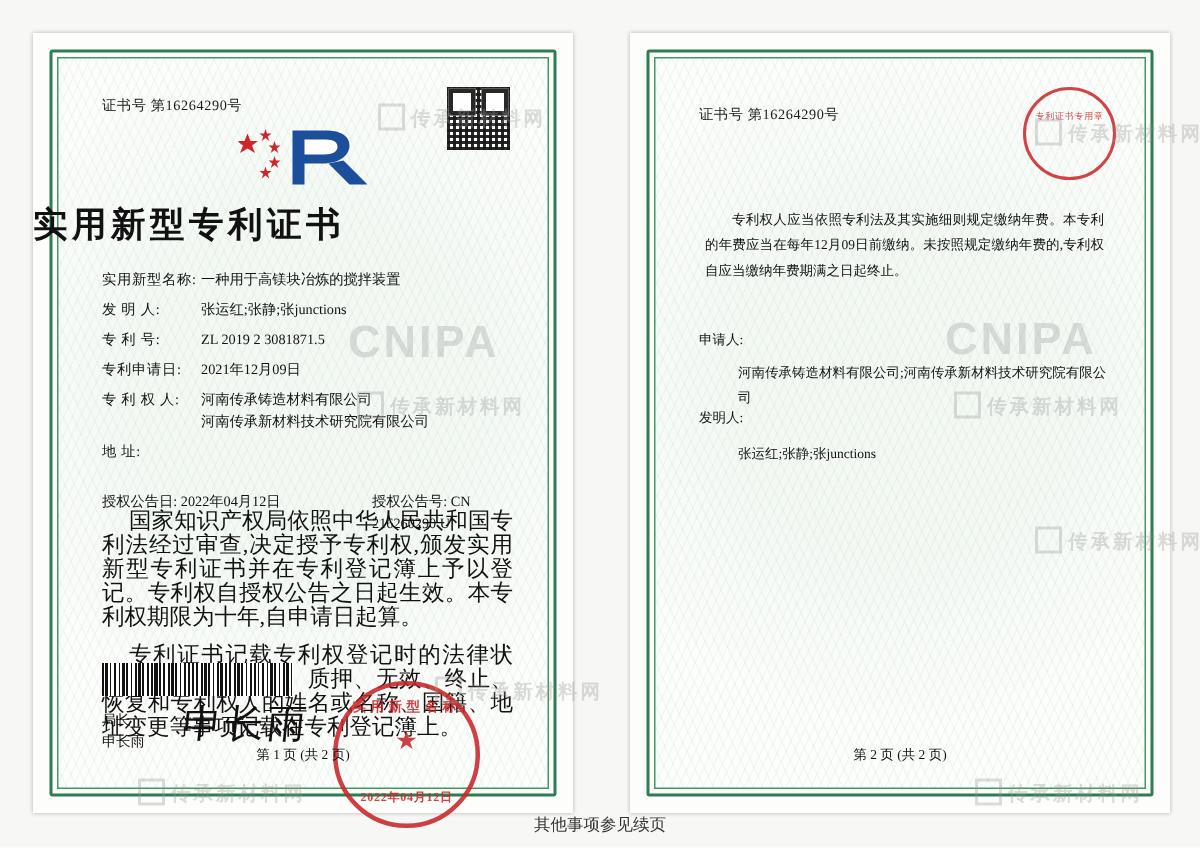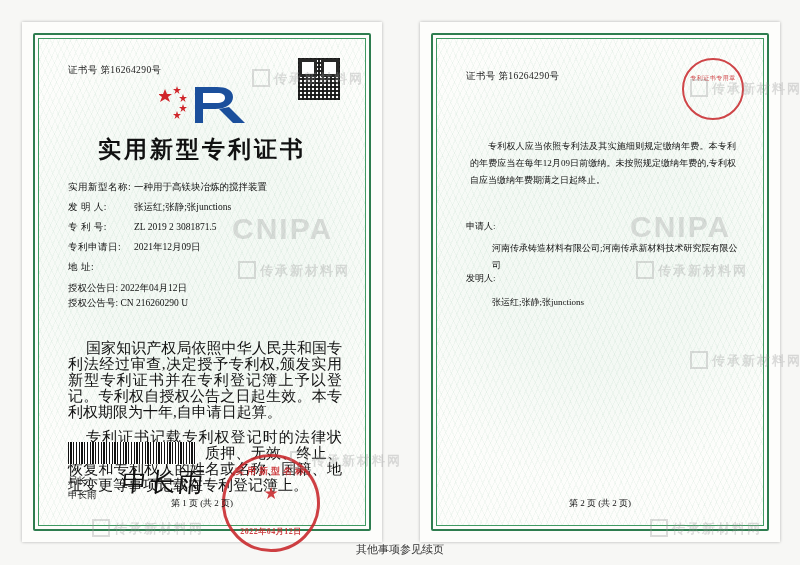--- a/index.html
+++ b/index.html
@@ -87,21 +87,20 @@
     position: absolute;
     top: 60px; left: 0; right: 0;
     height: 46px;
     display: flex;
     align-items: center;
     justify-content: center;
   }
   .title-main {
     position: absolute;
     top: 112px; left: 0; right: 0;
-    text-align: center;
     font-size: 23px;
     font-weight: bold;
     letter-spacing: 3px;
     color: #111;
   }
 
   .fields {
     position: absolute;
     top: 158px; left: 46px; right: 40px;
   }
@@ -121,22 +120,21 @@
   .field-value {
     flex: 1 1 auto;
   }
   .field-value .sub { display: block; }
 
   .grant-row {
     display: flex;
     font-size: 9.5px;
     line-height: 15px;
     color: #111;
-    margin-top: 6px;
-    flex-direction: column;
+    margin-top: 18px;
   }
   .grant-row .seg1 { width: 180px; }
   .grant-row .seg2 { flex: 1; }
 
   .body-text {
     position: absolute;
     top: 318px; left: 46px; right: 40px;
     font-size: 15px;
     line-height: 16px;
     color: #111;
@@ -342,20 +340,27 @@
       </div>
       <div class="field-row">
         <span class="field-label w1">专 利 号:</span>
         <span class="field-value">ZL 2019 2 3081871.5</span>
       </div>
       <div class="field-row">
         <span class="field-label w1">专利申请日:</span>
         <span class="field-value">2021年12月09日</span>
       </div>
       <div class="field-row">
+        <span class="field-label w1">专 利 权 人:</span>
+        <span class="field-value">
+          <span class="sub">河南传承铸造材料有限公司</span>
+          <span class="sub">河南传承新材料技术研究院有限公司</span>
+        </span>
+      </div>
+      <div class="field-row">
         <span class="field-label w1">地 址:</span>
       </div>
       <div class="grant-row">
         <span class="seg1">
           <span>授权公告日:</span>
           <span>2022年04月12日</span>
         </span>
         <span class="seg2">
           <span>授权公告号:</span>
           <span>CN 216260290 U</span>

